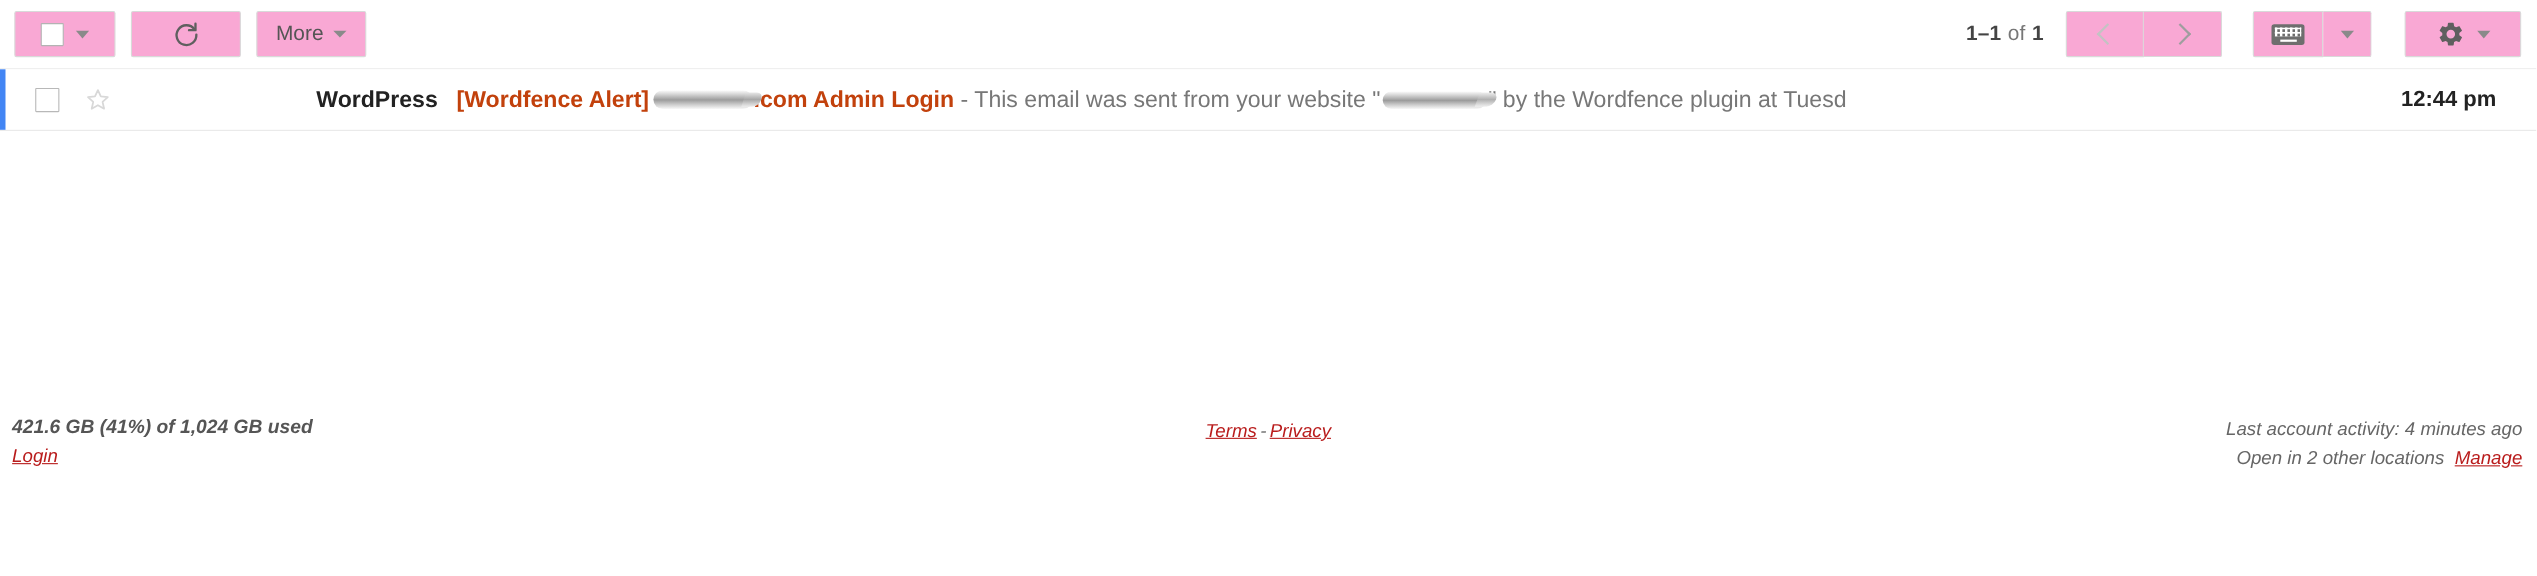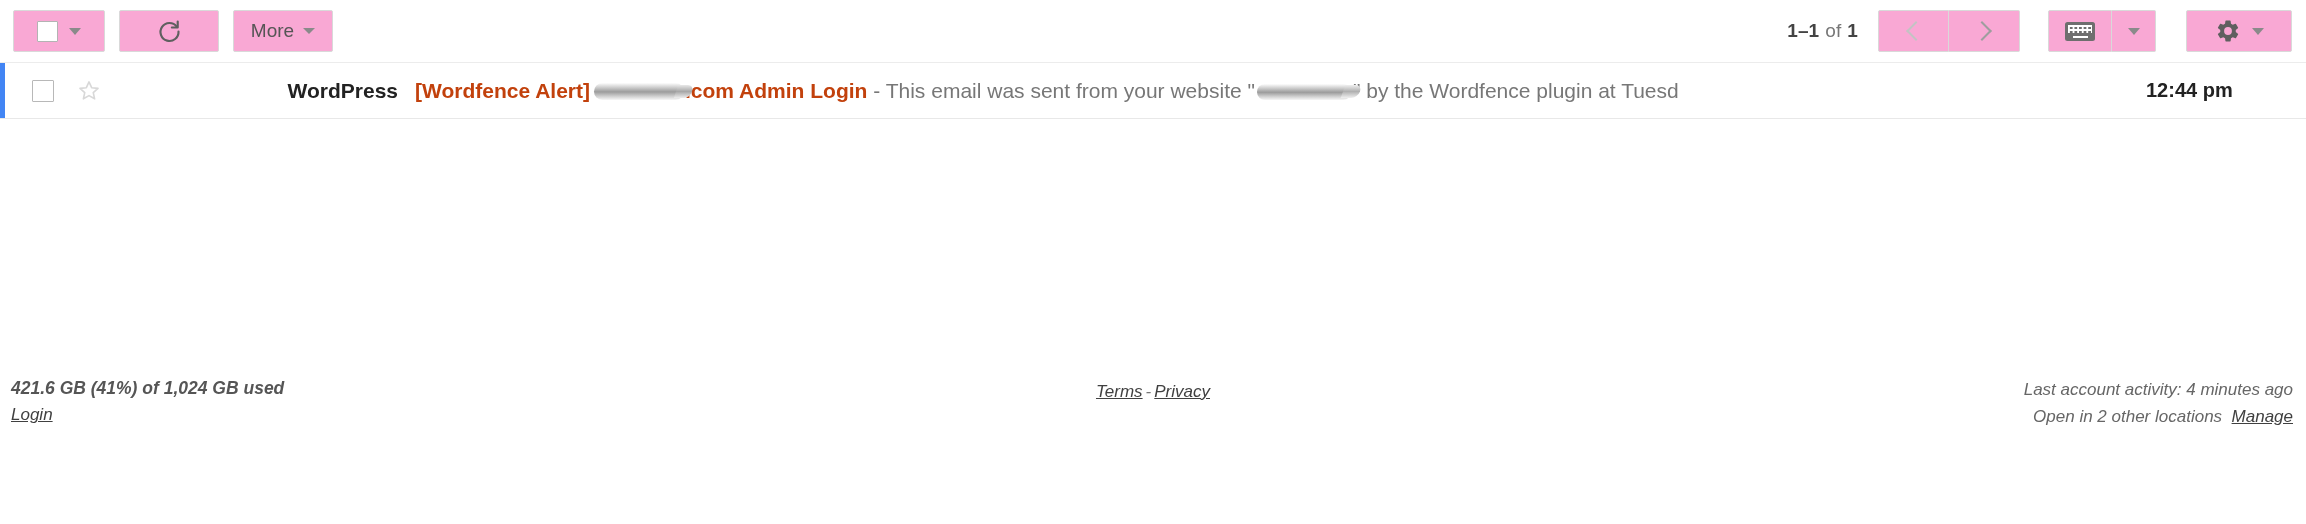--- a/index.html
+++ b/index.html
@@ -146,21 +146,21 @@
   .redact-2::after {
     content:""; position:absolute; right:-9px; top:1px;
     width: 17px; height: 13px;
     background: linear-gradient(to bottom,#efefef,#b0b0b0,#f0f0f0);
     border-radius: 0 7px 7px 0;
     transform: skewX(-20deg);
   }
   .row-time {
     flex: none;
     width: 160px;
-    text-align: left;
+    text-align: center;
     font-size: 20px; font-weight: bold; color: #222;
   }
 
   
   .footer {
     position: absolute; left: 0; top: 360px; width: 2306px; height: 110px;
     font-size: 17px; color: #666; font-style: italic;
   }
   .foot-left { position: absolute; left: 11px; top: 16px; line-height: 1.45; }
   .foot-left .usage { font-weight: bold; color: #555; font-size: 17.5px; white-space: nowrap; }
@@ -172,21 +172,21 @@
     white-space: nowrap;
   }
   .foot-center .dash { color:#777; margin: 0 3px; }
 
   .foot-right {
     position: absolute; right: 13px; top: 17px;
     text-align: right; line-height: 1.5; white-space: nowrap;
   }
   .foot-right .line2 { margin-top: 1px; }
 
-  a.link { color: #404040; text-decoration: underline; cursor: pointer; }
+  a.link { color: #b91c1c; text-decoration: underline; cursor: pointer; }
 </style>
 </head>
 <body>
 
 <div class="app">
 
   <div class="toolbar">
 
     <div class="btn btn-selectall">
       <span class="sq-check"></span>

